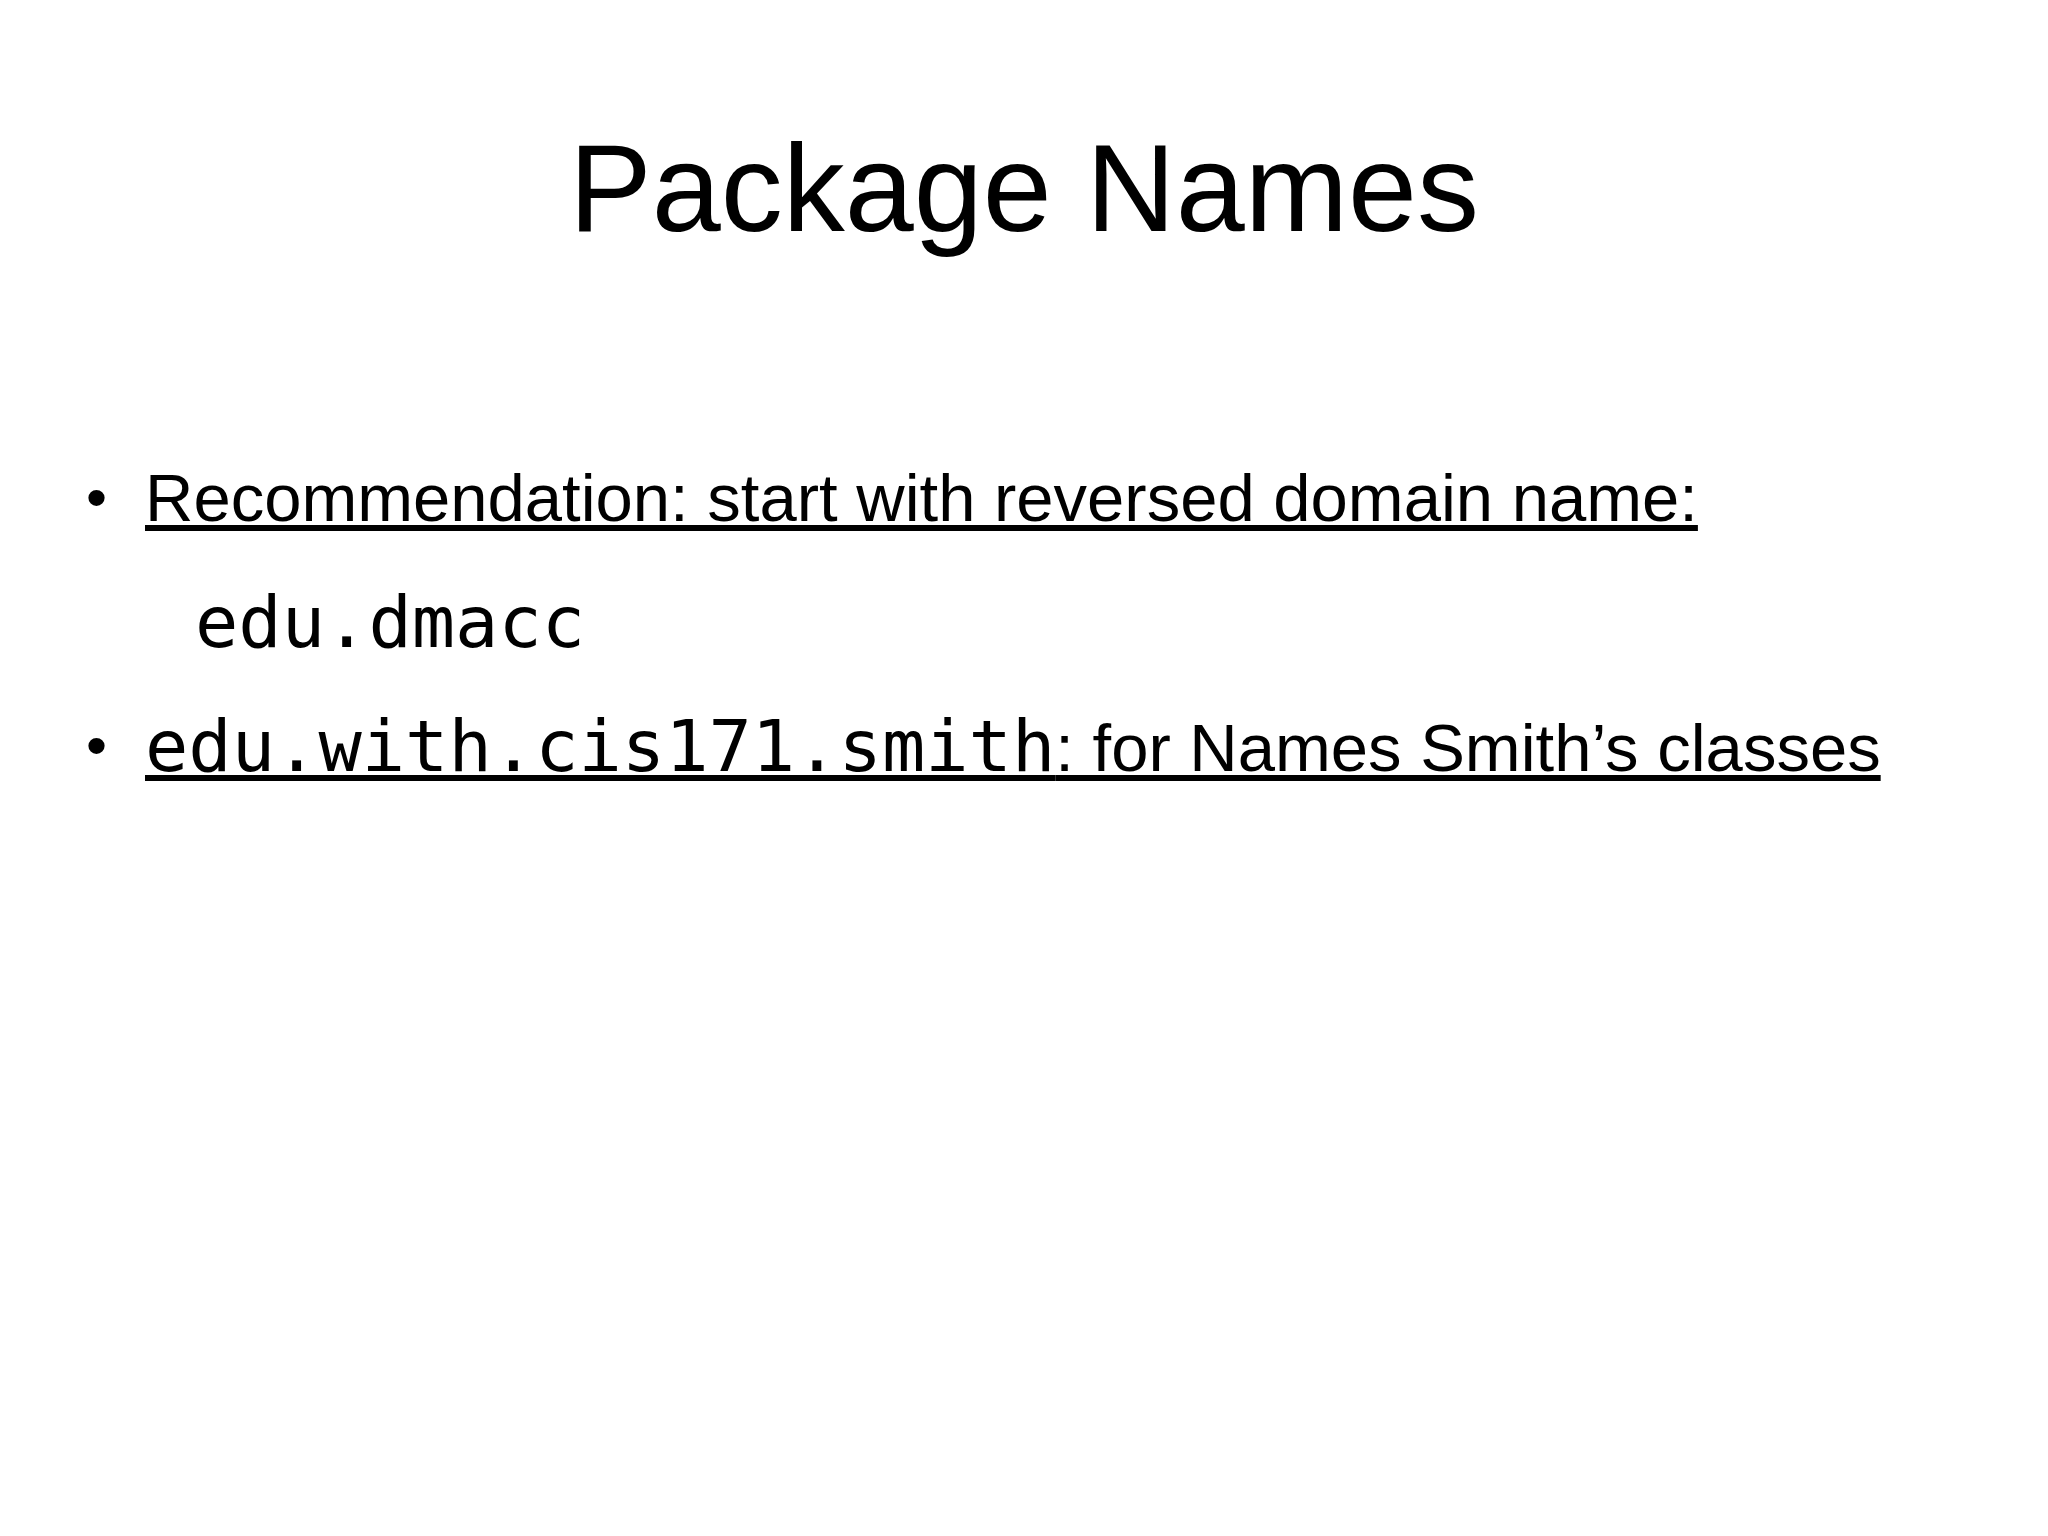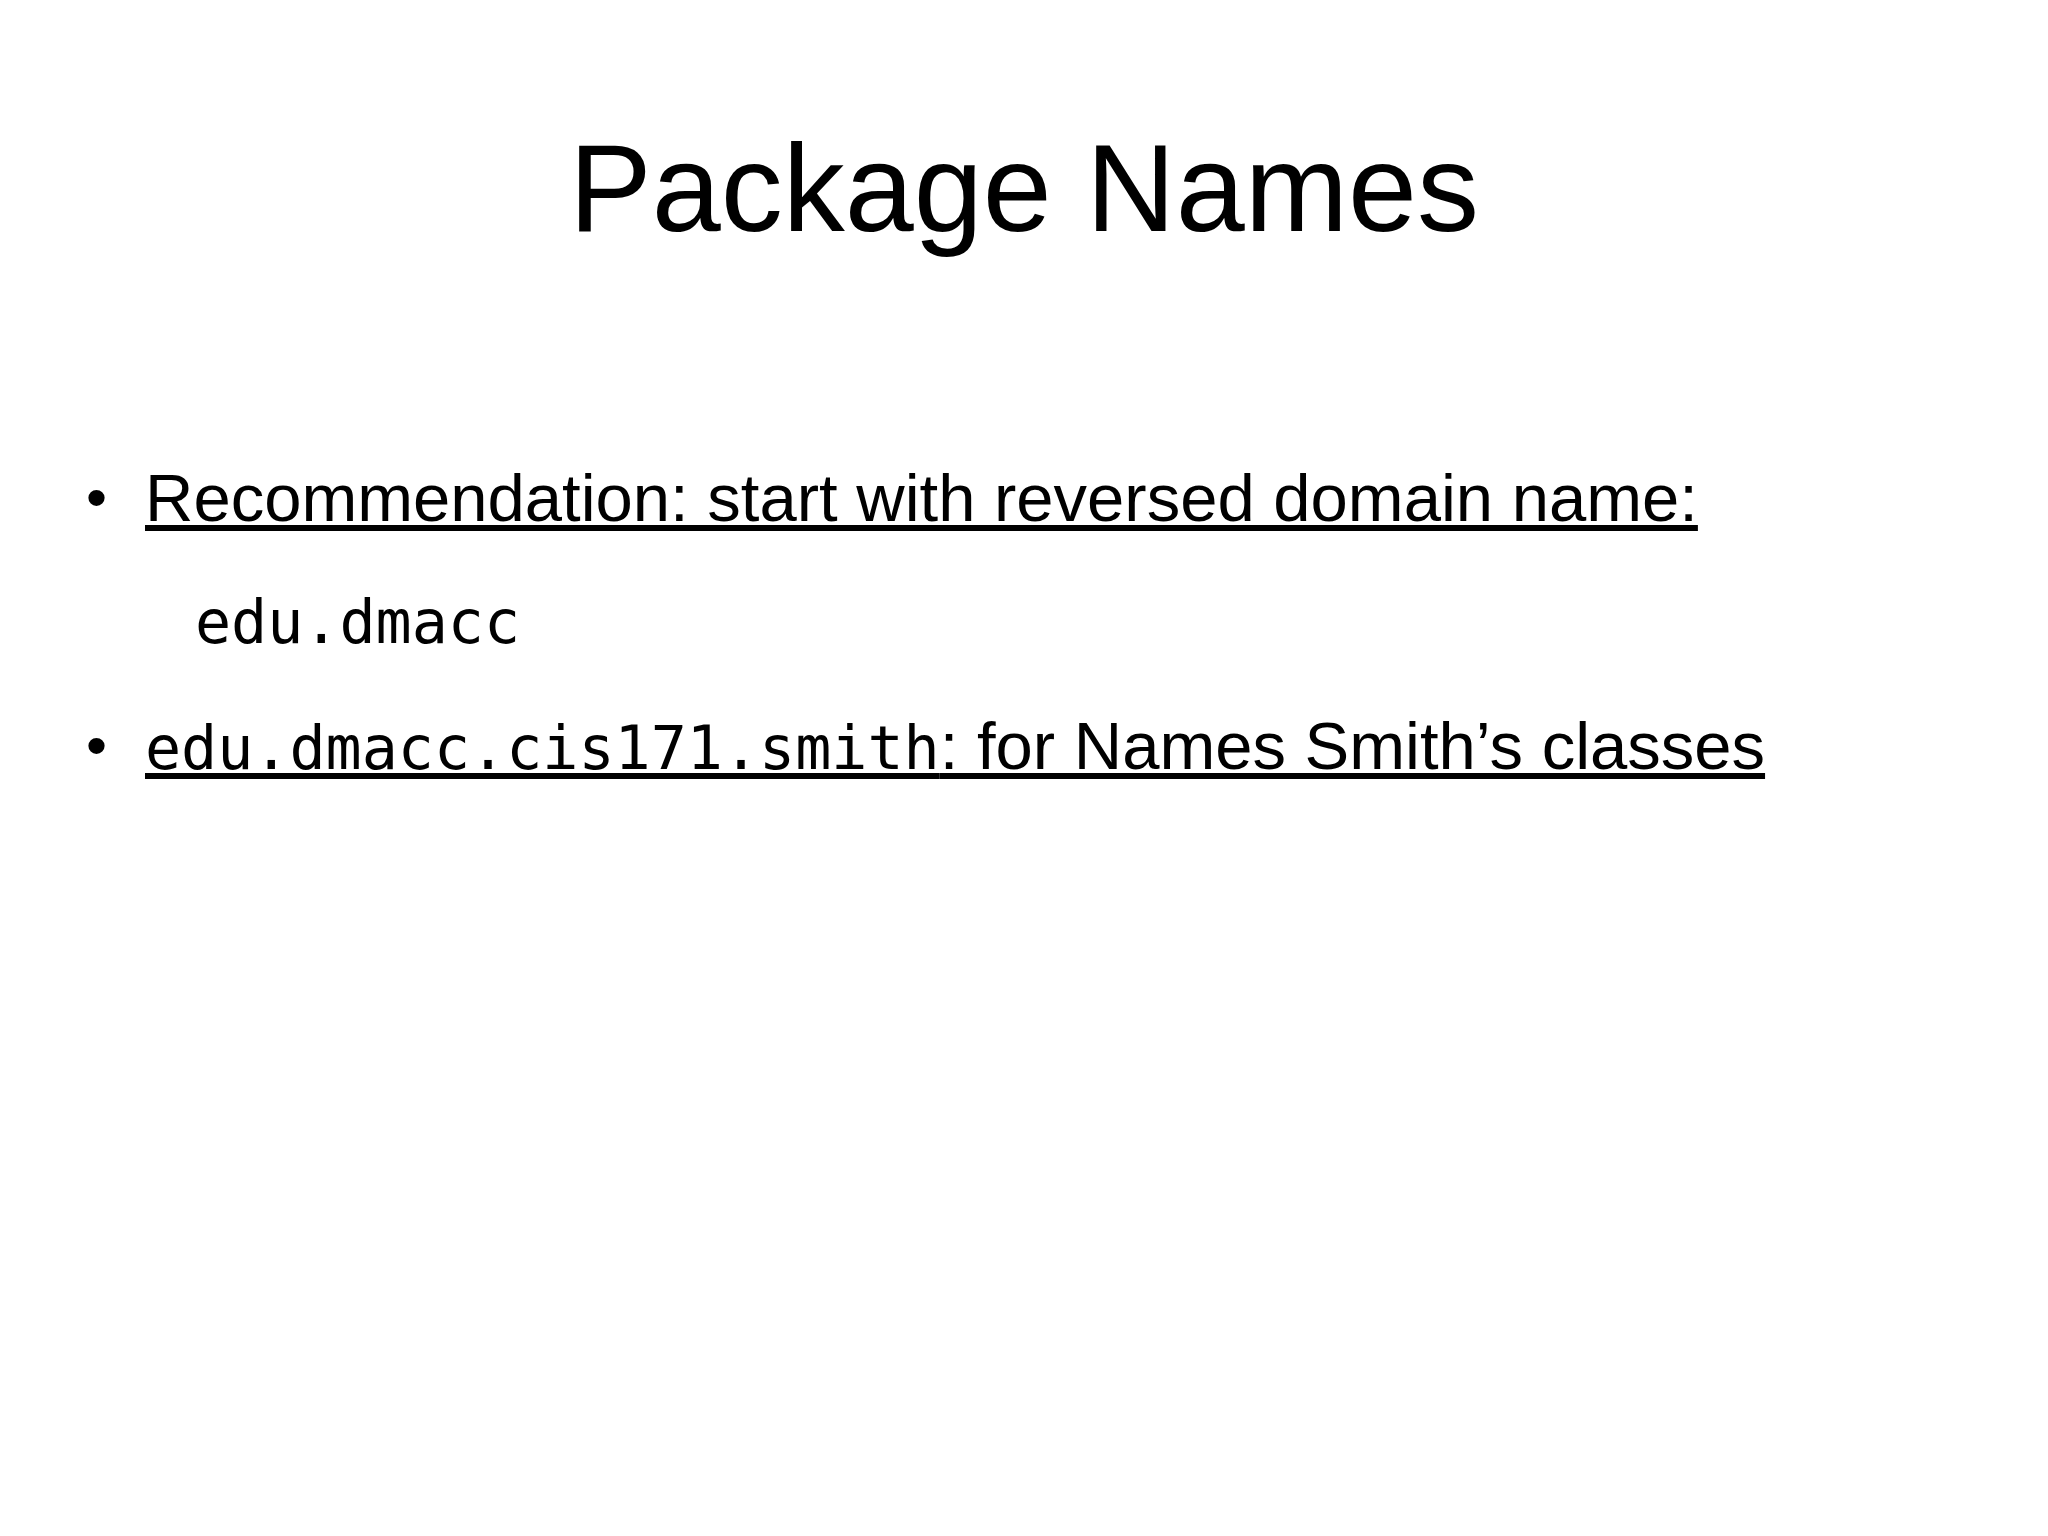--- a/index.html
+++ b/index.html
@@ -49,21 +49,21 @@
     .bullet-text {
       position: absolute;
       left: 145px;
       font-family: "Liberation Sans", sans-serif;
       font-size: 67px;
       white-space: nowrap;
       text-decoration: underline;
     }
     .mono {
       font-family: "DejaVu Sans Mono", "Liberation Mono", monospace;
-      font-size: 60px;
+      font-size: 72px;
     }
     .row1 { top: 458px; height: 80px; line-height: 80px; }
     .row1 .bullet-dot, .row1 .bullet-text { top: 0; line-height: 80px; }
     .sub-row {
       position: absolute;
       left: 195px;
       top: 582px;
       line-height: 80px;
       white-space: nowrap;
     }
@@ -79,16 +79,16 @@
 
   <div class="bullet-row row1">
     <span class="bullet-dot">•</span>
     <span class="bullet-text">Recommendation: start with reversed domain name:</span>
   </div>
 
   <div class="sub-row mono">edu.dmacc</div>
 
   <div class="bullet-row row2">
     <span class="bullet-dot">•</span>
-    <span class="bullet-text"><span class="mono">edu.dmacc.cis171.smith</span><span>: for Names Smith’s classes</span></span>
+    <span class="bullet-text"><span class="mono">edu.with.cis171.smith</span><span>: for Names Smith’s classes</span></span>
   </div>
 
 </div>
 
 </body></html>

